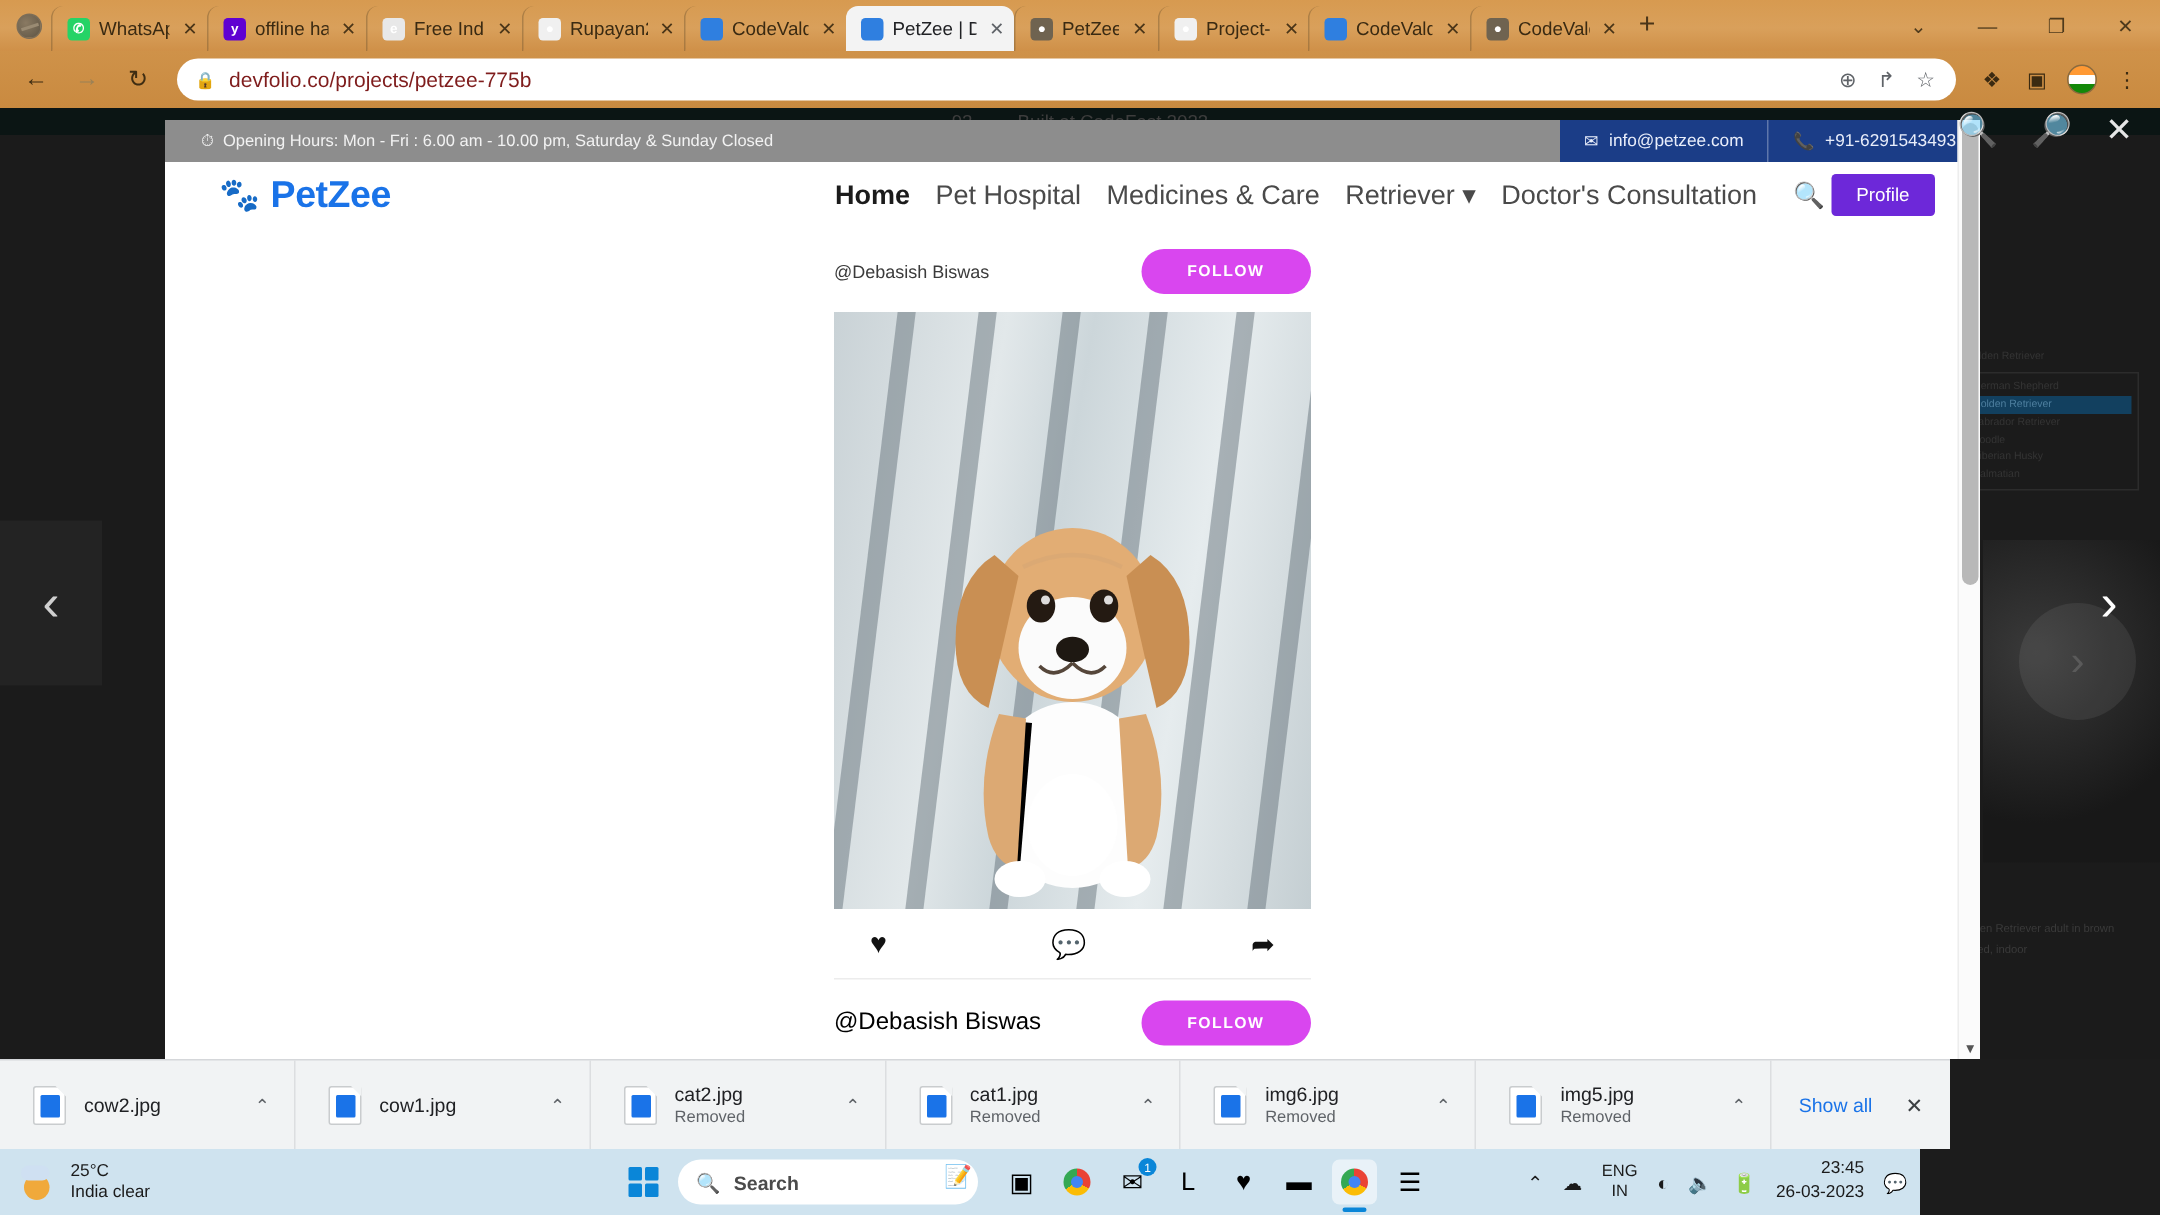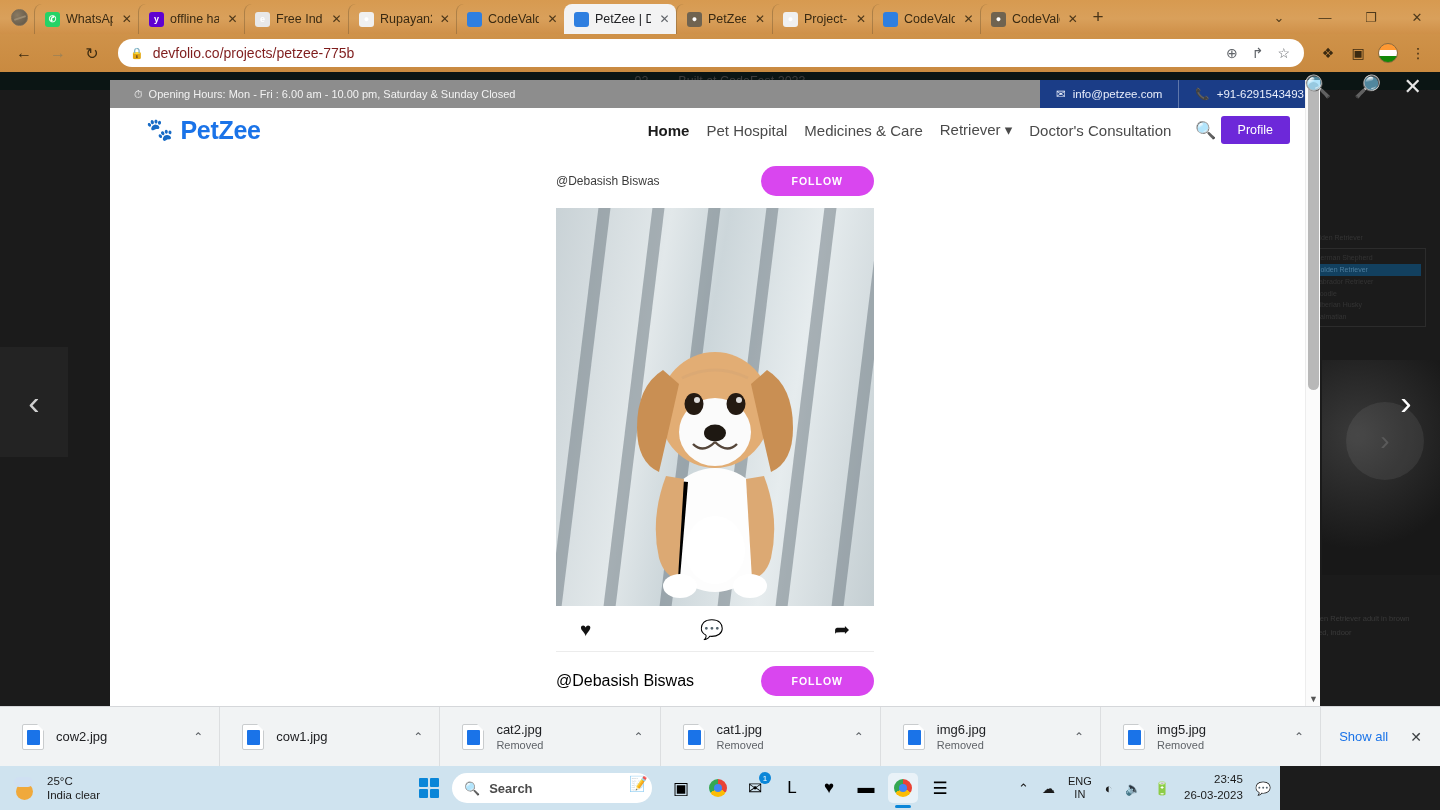--- a/index.html
+++ b/index.html
@@ -127,21 +127,21 @@
     display:flex; align-items:center; color:#e9eefb; font-size:11.5px;
   }
   .site-contact .cell { display:flex; align-items:center; gap:7px; padding:0 16px; height:28px; }
   .site-contact .cell + .cell { border-left:1px solid rgba(255,255,255,.3); }
 
   .site-nav { height:44px; background:#fff; display:flex; align-items:center; padding:0 0 0 36px;}
   .brand { display:flex; align-items:center; gap:7px; }
   .brand .mark { font-size:22px; color:#1a6fe8; line-height:1; }
   .brand .name { font-size:25px; font-weight:bold; color:#1a73e8; letter-spacing:-.3px; }
   .navlinks { margin-left:auto; display:flex; align-items:center; gap:17px; padding-right:20px; }
-  .navlinks a { font-size:15px; color:#4a4a4a; text-decoration:none; white-space:nowrap; }
+  .navlinks a { font-size:18px; color:#4a4a4a; text-decoration:none; white-space:nowrap; }
   .navlinks a.cur { color:#1b1b1b; font-weight:bold; }
   .navsearch { font-size:17px; color:#1a73e8; margin:0 4px; }
   .profilebtn { background:#6d28d9; color:#fff; font-size:12.5px; padding:7px 17px; border-radius:3px; font-weight:500; }
 
   .site-body { position:relative; height:554px; background:#fff; }
   .seg-tabs { display:flex; justify-content:center; gap:56px; padding-top:6px; border-top:1px solid #eee; }
   .seg-tabs div { font-size:12.5px; font-weight:bold; letter-spacing:.6px; color:#222; padding:4px 10px; }
   .post { width:318px; margin:14px auto 0; }
   .post-head { display:flex; align-items:center; justify-content:space-between; margin-bottom:12px; }
   .post-head .handle { font-size:12px; color:#3b3b3b; }
@@ -159,21 +159,21 @@
   .actions .ic:nth-child(3){ margin-right:22px; }
   .post-foot { display:flex; align-items:center; justify-content:space-between; padding-top:14px; }
 
   .site-scroll { position:absolute; right:0; top:0; width:15px; height:626px; background:#fbfbfb;
     border-left:1px solid #ededed; }
   .site-scroll .thumb { position:absolute; left:2px; top:2px; width:11px; height:308px; background:#b8b8b8; border-radius:6px; }
   .site-scroll .arr { position:absolute; left:0; bottom:2px; width:15px; text-align:center; color:#555; font-size:9px; }
 
   
   .dlbar {
-    position:absolute; top:706px; left:0; width:1440px; height:60px;
+    position:absolute; top:706px; left:0; width:1300px; height:60px;
     background:#f1f3f4; border-top:1px solid #d5d7da; display:flex; align-items:stretch;
   }
   .dlitem { display:flex; align-items:center; gap:12px; padding:0 16px 0 22px; min-width:0;
     border-right:1px solid #dcdee0; flex:1 1 0; }
   .dlicon { width:22px;height:26px;border:1px solid #c9ccce;background:#fff;border-radius:2px;
      position:relative; flex:none; }
   .dlicon:before{ content:""; position:absolute; left:4px; top:5px; width:13px; height:15px;
      background:#1a73e8; border-radius:1px; }
   .dlicon:after{ content:""; position:absolute; right:-1px; top:-1px; border-width:0 7px 7px 0;
      border-style:solid; border-color:transparent #f1f3f4 transparent transparent; }

